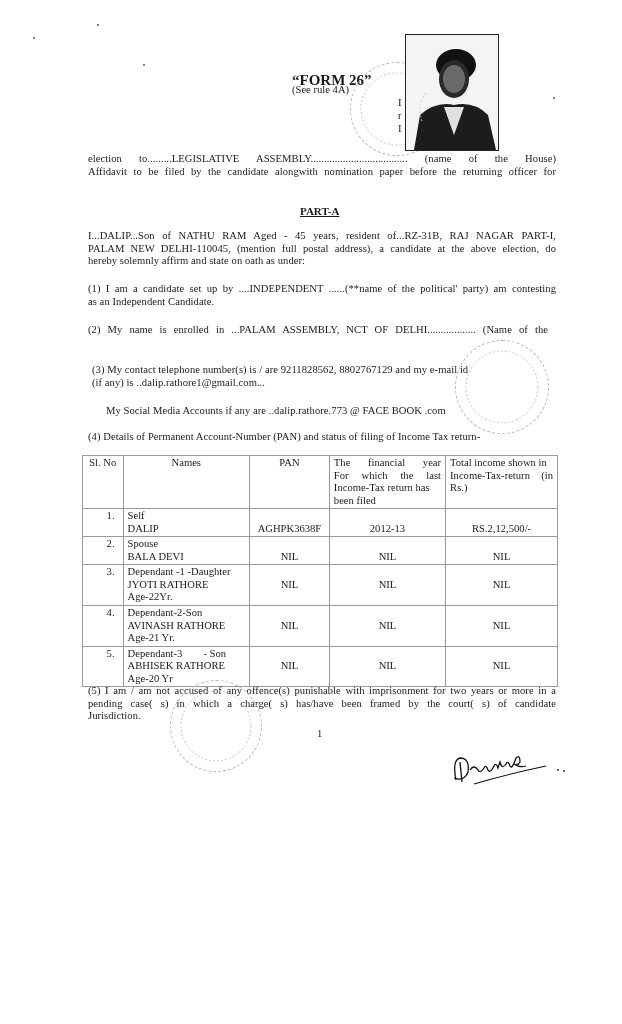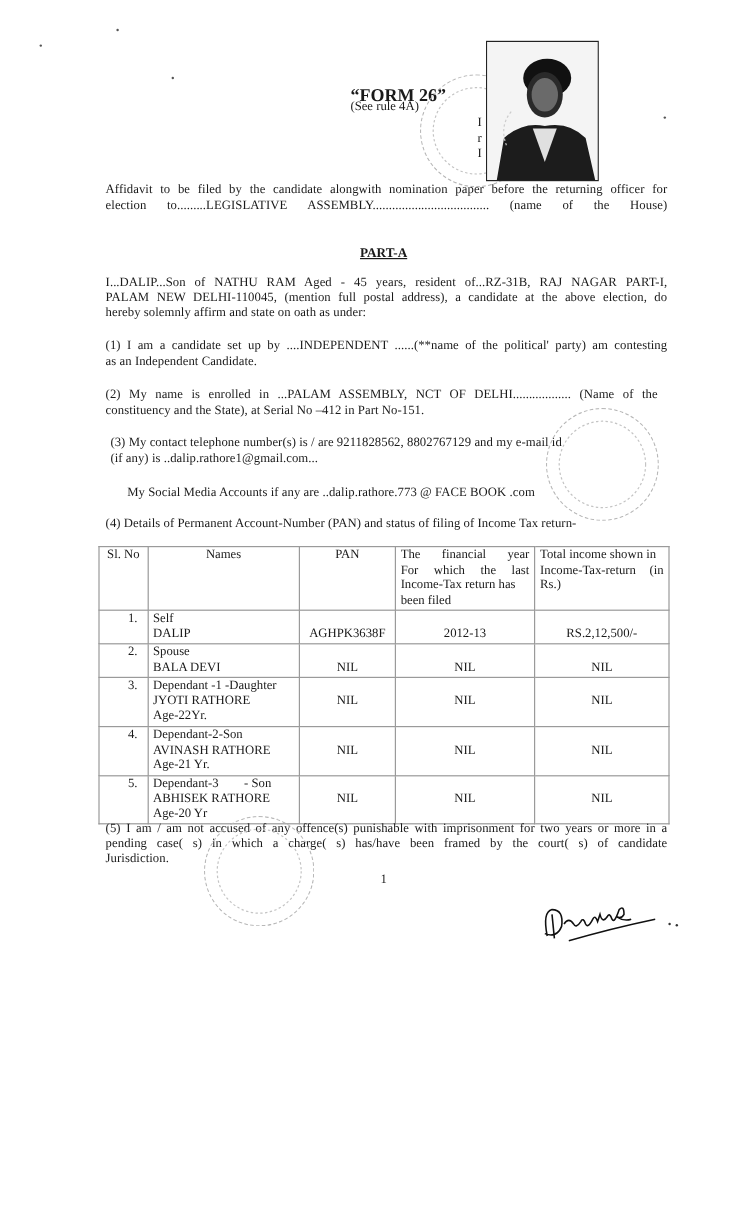--- a/index.html
+++ b/index.html
@@ -51,40 +51,39 @@
     <ellipse cx="48" cy="44" rx="15" ry="19" fill="#2a2a2a"></ellipse>
     <ellipse cx="48" cy="44" rx="11" ry="14" fill="#6a6a6a"></ellipse>
     <path d="M8 115 L14 80 Q30 66 48 70 Q68 66 82 80 L90 115 Z" fill="#1c1c1c"></path>
     <path d="M38 72 L48 100 L58 72 Z" fill="#e0e0e0"></path>
     <path d="M20 58 Q10 70 16 86" stroke="#ccc" stroke-width="1" fill="none" stroke-dasharray="2 2"></path>
   </svg>
 </div>
 <div class="abs t" style="left:398px;top:96px;line-height:13px;">I<br>r<br>I</div>
 
 <div class="abs t just" style="left:88px;top:153px;width:468px;">
+  <div style="text-align-last:justify">election to.........LEGISLATIVE ASSEMBLY.................................... (name of the House)</div>
   <div style="text-align-last:justify">Affidavit to be filed by the candidate alongwith nomination paper before the returning officer for</div>
-  <div style="text-align-last:justify">election to.........LEGISLATIVE ASSEMBLY.................................... (name of the House)</div>
 </div>
 
 <div class="abs part-a">PART-A</div>
 
 <div class="abs t" style="left:88px;top:230px;width:468px;">
   <div style="text-align:justify;text-align-last:justify">I...DALIP...Son of  NATHU RAM  Aged - 45 years, resident of...RZ-31B, RAJ NAGAR PART-I,</div>
   <div style="text-align:justify;text-align-last:justify">PALAM NEW DELHI-110045, (mention full postal address), a candidate at the above election, do</div>
   <div>hereby solemnly affirm and state on oath as under:</div>
 </div>
 
 <div class="abs t" style="left:88px;top:283px;width:468px;">
   <div style="text-align:justify;text-align-last:justify">(1) I am a candidate set up by ....INDEPENDENT ......(**name of the political' party) am contesting</div>
   <div> as an Independent Candidate.</div>
 </div>
 
 <div class="abs t" style="left:88px;top:324px;width:460px;">
   <div style="text-align:justify;text-align-last:justify">(2) My name is enrolled in ...PALAM ASSEMBLY, NCT OF DELHI.................. (Name of the</div>
-  <div>constituency and the State), at Serial No –412  in Part No-151.</div>
 </div>
 
 <div class="abs t" style="left:92px;top:364px;width:440px;">
   <div>(3) My contact telephone number(s) is / are 9211828562, 8802767129 and my e-mail id</div>
   <div>(if any) is  ..dalip.rathore1@gmail.com...</div>
 </div>
 
 <div class="abs stamp" style="left:455px;top:340px;width:92px;height:92px;">
   <svg width="92" height="92">
     <circle cx="46" cy="46" r="36" fill="none" stroke="#c4c4c4" stroke-width="1" stroke-dasharray="2 2"></circle>

